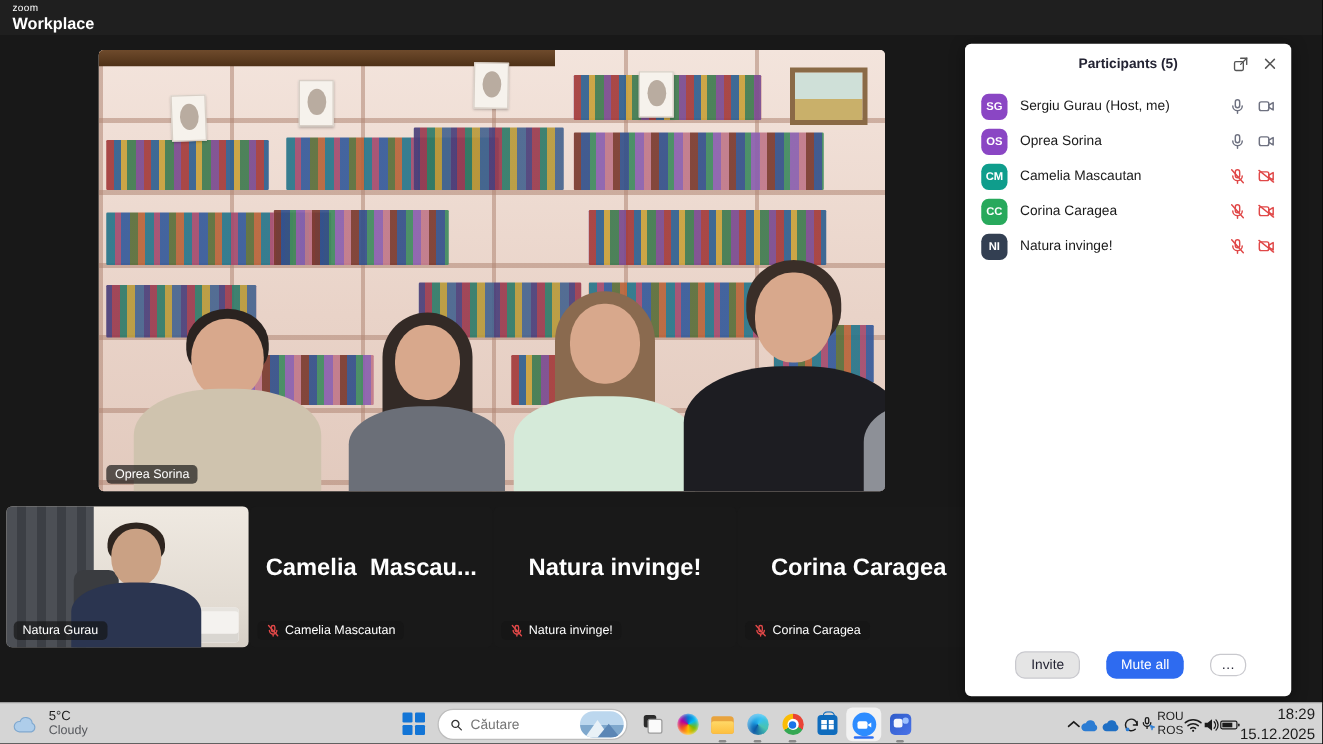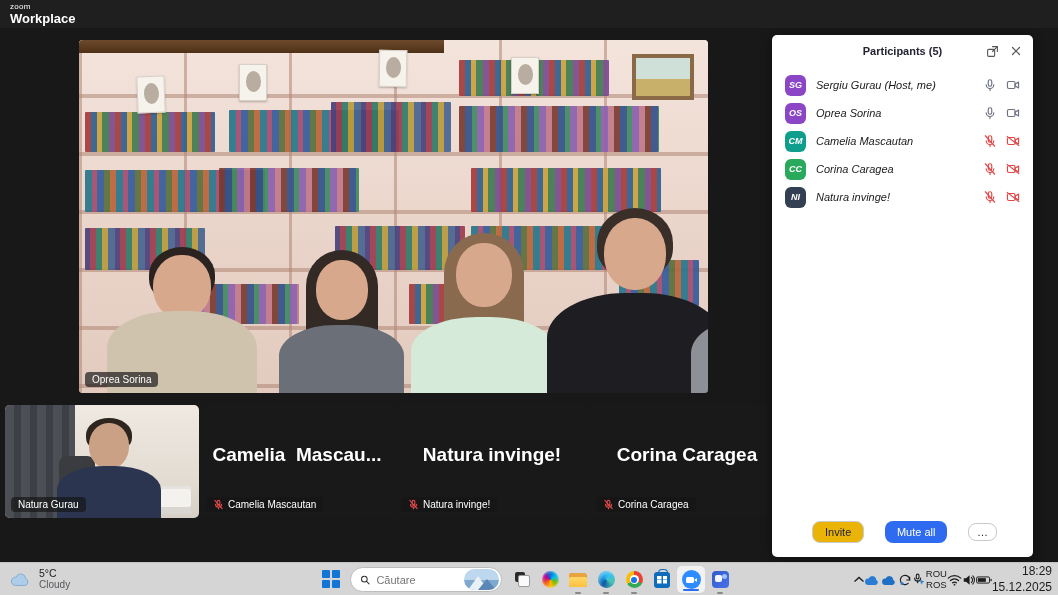--- a/index.html
+++ b/index.html
@@ -50,29 +50,29 @@
   .curtain { position:absolute; left:0; top:0; width:36%; height:100%; background:repeating-linear-gradient(90deg,#4c4f55 0 9px,#3c3f45 9px 16px); }
   .printer { position:absolute; right:8px; bottom:4px; width:52px; height:28px; background:#f4f2ef; border-radius:3px; box-shadow:inset 0 -7px 0 #d9d6d1, inset 0 3px 0 #e6e3de; }
   .chairback { position:absolute; left:54px; bottom:0; width:36px; height:62px; background:#3a3c40; border-radius:8px 8px 0 0; }
 
   
   .panel { position:absolute; left:772px; top:35px; width:261px; height:522px; background:#fff; border-radius:5px; box-shadow:0 2px 12px rgba(0,0,0,.4); z-index:20; display:flex; flex-direction:column; }
   .panel-head { position:relative; height:32px; display:flex; align-items:center; justify-content:center; }
   .panel-title { font-size:11px; font-weight:bold; color:#232333; }
   .panel-head-icons { position:absolute; right:10px; top:0; height:100%; display:flex; align-items:center; gap:10px; }
   .phi { width:14px; height:14px; display:flex; align-items:center; justify-content:center; color:#555; font-size:12px; cursor:pointer; }
-  .rows { padding-top:4px;font-style:italic; }
+  .rows { padding-top:4px; }
   .prow { display:flex; align-items:center; height:28px; padding:0 13px; }
   .avatar { width:21px; height:21px; border-radius:6px; color:#fff; font-size:9px; font-weight:bold; display:flex; align-items:center; justify-content:center; flex:0 0 auto; }
   .pname { margin-left:10px; font-size:11px; color:#1a1a1a; flex:1 1 auto; white-space:nowrap; overflow:hidden; }
   .pic-group { display:flex; align-items:center; gap:9px; }
   .pic { width:14px; height:14px; color:#6e7180; }
   .pic.off { color:#e04848; }
   .panel-foot { margin-top:auto; display:flex; align-items:center; justify-content:space-between; padding:0 36px 14px 40px; }
-  .btn-outline { border:1px solid #c9c9ce; border-radius:8px; background:#eab308; font-size:11px; color:#232333; padding:4px 12px; cursor:pointer; font-family:inherit; }
+  .btn-outline { border:1px solid #c9c9ce; border-radius:8px; background:#e5e5e5; font-size:11px; color:#232333; padding:4px 12px; cursor:pointer; font-family:inherit; }
   .btn-primary { border:none; border-radius:8px; background:#2e6bf0; font-size:11px; color:#fff; padding:5px 12px; cursor:pointer; font-family:inherit; }
   .btn-more { border:1px solid #c9c9ce; border-radius:8px; background:#fff; font-size:11px; color:#232333; padding:4px 8px; line-height:8px; cursor:pointer; font-family:inherit; }
 
   
   .taskbar { position:absolute; left:0; top:562px; width:1058px; height:33px; background:#d5d5d5; border-top:1px solid #c3c3c3; z-index:40; }
   .weather { position:absolute; left:10px; top:0; height:100%; display:flex; align-items:center; gap:7px; cursor:pointer; }
   .weather .wt { font-size:10.5px; color:#1c1c1c; line-height:1.2; }
   .weather .wc { font-size:10px; color:#55575c; line-height:1.2; }
   .start { position:absolute; left:322px; top:7px; width:19px; height:19px; display:grid; grid-template-columns:8px 8px; grid-template-rows:8px 8px; gap:2px; cursor:pointer; }
   .start span { background:#1375d6; border-radius:1px; }

